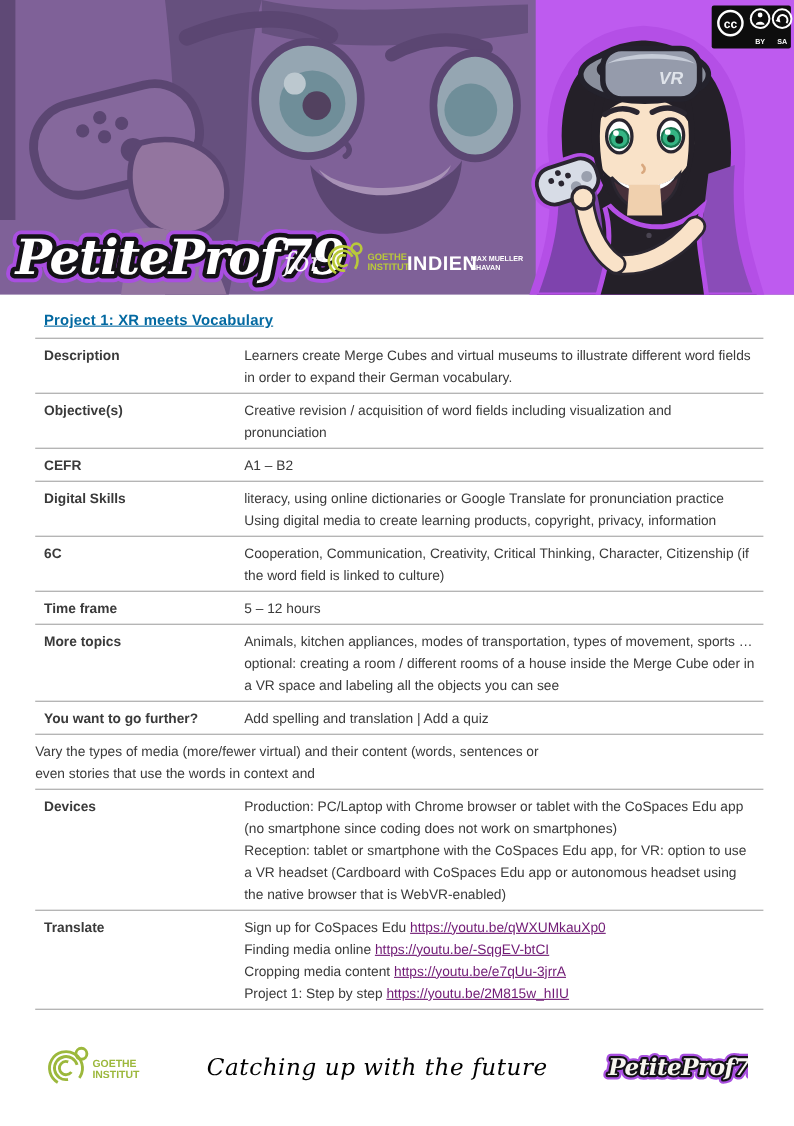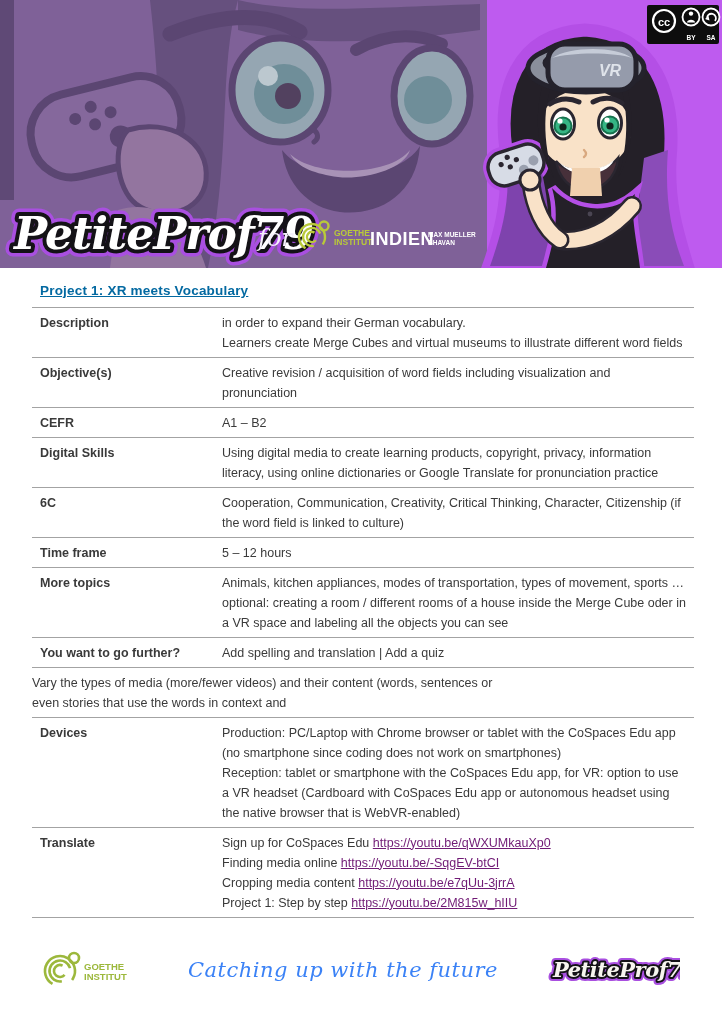--- a/index.html
+++ b/index.html
@@ -28,21 +28,21 @@
   .proj-value{flex:1;font-size:12.5px;color:#3a3a3a;}
   .value-line{line-height:20px;}
   .value-line a{color:#701a75;}
   
   .footer{
     margin:26px 42px 0 38px;
     display:flex;align-items:center;justify-content:space-between;height:52px;
   }
   .tagline{
     font-family:"DejaVu Serif", serif;font-style:italic;
-    font-size:21px;color:#3b82f6;letter-spacing:.5px;
+    font-size:21px;color:#000000;letter-spacing:.5px;
   }
 </style>
 </head>
 <body>
 
 <svg class="banner" viewBox="0 0 722 268" xmlns="http://www.w3.org/2000/svg">
 
   <rect x="0" y="0" width="722" height="268" fill="#7f6198"></rect>
 
   <g>
@@ -192,42 +192,42 @@
     <text x="428" y="245">BHAVAN</text>
   </g>
 </svg>
 
 <div class="doc-title">Project 1: XR meets Vocabulary</div>
 
 <div class="proj-table">
     <div class="proj-row">
       <div class="proj-label">Description</div>
       <div class="proj-value">
+        <div class="value-line">Learners create Merge Cubes and virtual museums to illustrate different word fields</div>
         <div class="value-line">in order to expand their German vocabulary.</div>
-        <div class="value-line">Learners create Merge Cubes and virtual museums to illustrate different word fields</div>
       </div>
     </div>
     <div class="proj-row">
       <div class="proj-label">Objective(s)</div>
       <div class="proj-value">
         <div class="value-line">Creative revision / acquisition of word fields including visualization and</div>
         <div class="value-line">pronunciation</div>
       </div>
     </div>
     <div class="proj-row">
       <div class="proj-label">CEFR</div>
       <div class="proj-value">
         <div class="value-line">A1 – B2</div>
       </div>
     </div>
     <div class="proj-row">
       <div class="proj-label">Digital Skills</div>
       <div class="proj-value">
+        <div class="value-line">literacy, using online dictionaries or Google Translate for pronunciation practice</div>
         <div class="value-line">Using digital media to create learning products, copyright, privacy, information</div>
-        <div class="value-line">literacy, using online dictionaries or Google Translate for pronunciation practice</div>
       </div>
     </div>
     <div class="proj-row">
       <div class="proj-label">6C</div>
       <div class="proj-value">
         <div class="value-line">Cooperation, Communication, Creativity, Critical Thinking, Character, Citizenship (if</div>
         <div class="value-line">the word field is linked to culture)</div>
       </div>
     </div>
     <div class="proj-row">
@@ -245,21 +245,21 @@
       </div>
     </div>
     <div class="proj-row">
       <div class="proj-label">You want to go further?</div>
       <div class="proj-value">
         <div class="value-line">Add spelling and translation | Add a quiz</div>
       </div>
     </div>
     <div class="proj-row">
       <div class="proj-value">
-        <div class="value-line">Vary the types of media (more/fewer videos) and their content (words, sentences or</div>
+        <div class="value-line">Vary the types of media (more/fewer virtual) and their content (words, sentences or</div>
         <div class="value-line">even stories that use the words in context and</div>
       </div>
     </div>
     <div class="proj-row">
       <div class="proj-label">Devices</div>
       <div class="proj-value">
         <div class="value-line">Production: PC/Laptop with Chrome browser or tablet with the CoSpaces Edu app</div>
         <div class="value-line">(no smartphone since coding does not work on smartphones)</div>
         <div class="value-line">Reception: tablet or smartphone with the CoSpaces Edu app, for VR: option to use</div>
         <div class="value-line">a VR headset (Cardboard with CoSpaces Edu app or autonomous headset using</div>

